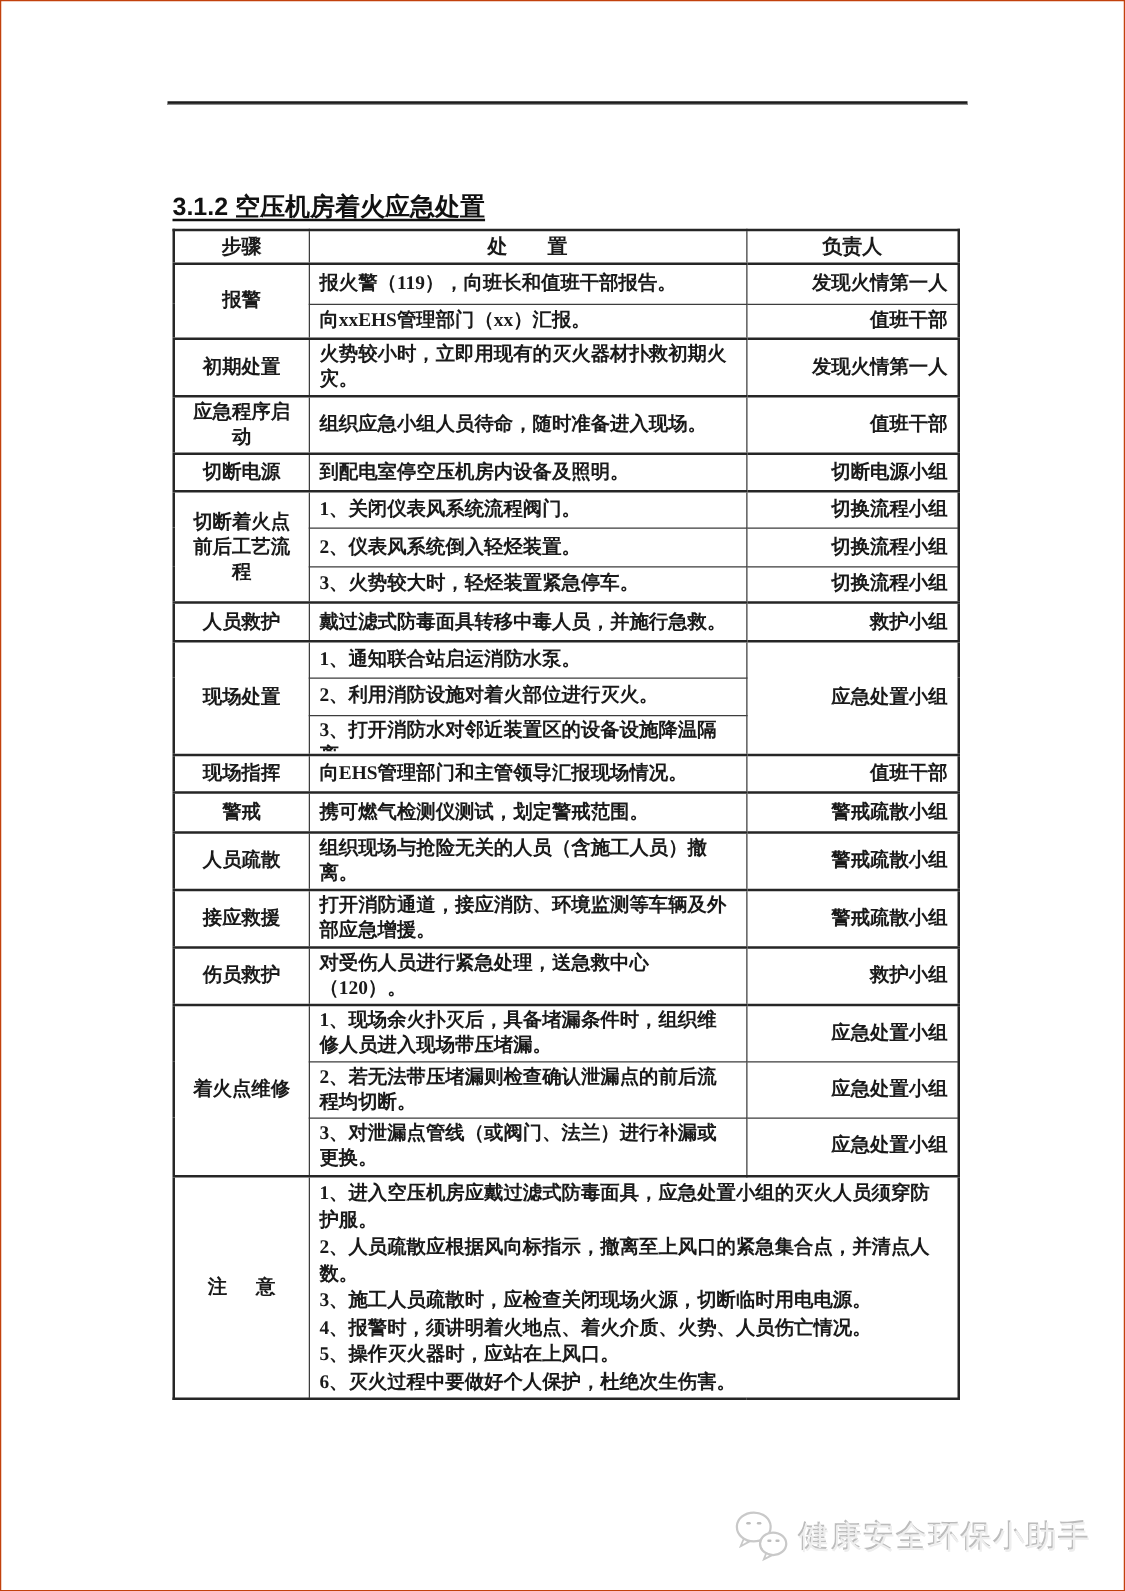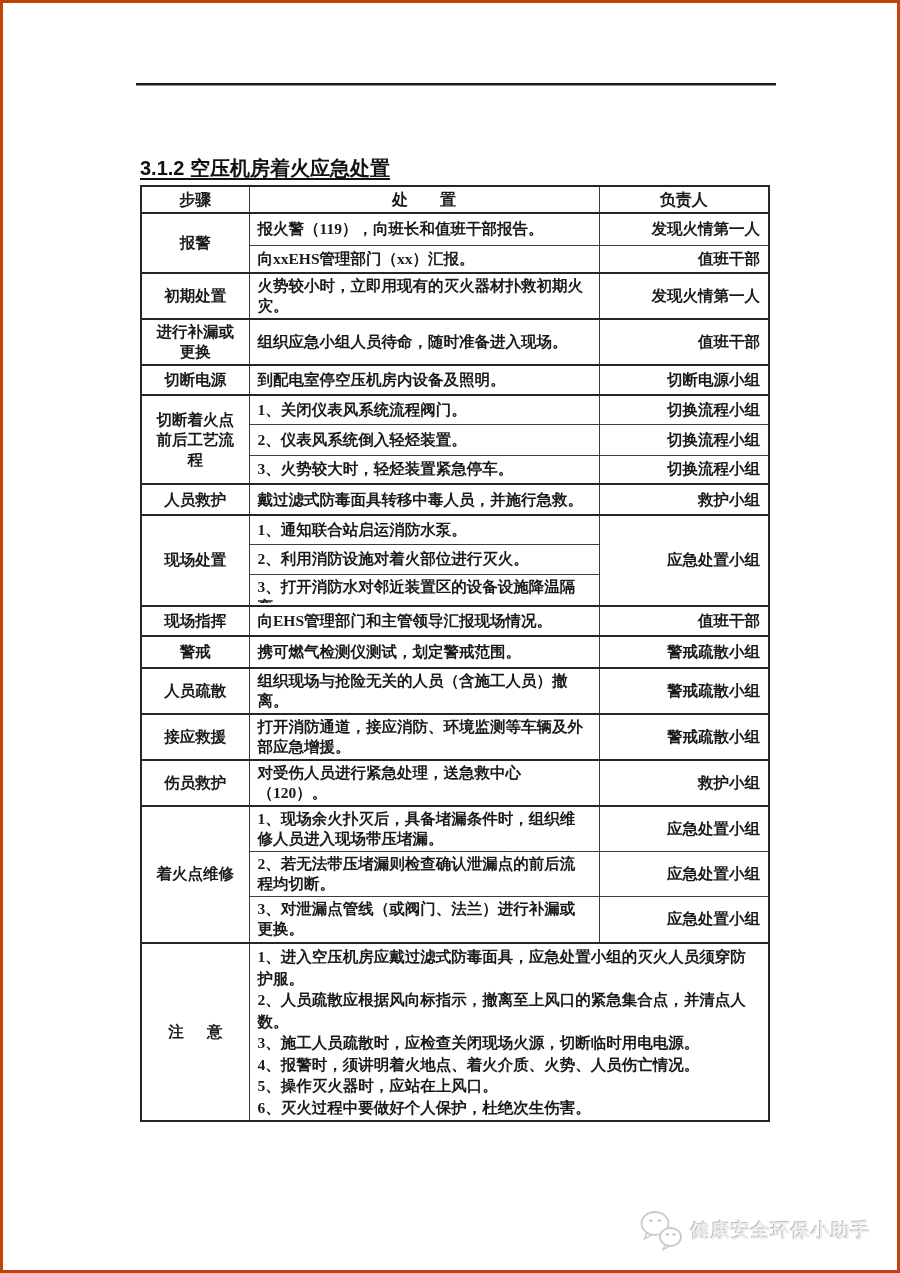--- a/index.html
+++ b/index.html
@@ -7,21 +7,21 @@
     width:900px; height:1273px;
     background:#ffffff;
     font-family:"Liberation Serif","DejaVu Serif",serif;
     color:#1a1a1a;
     position:relative;
     overflow:hidden;
   }
   .page {
     position:absolute; inset:0;
     background:#ffffff;
-    border:3px solid #c2410c;
+    border:1px solid #c2410c;
     box-sizing:border-box;
   }
   .top-rule {
     position:absolute;
     left:133px; top:80px; width:640px;
     height:2px;
     background:#1b1b1b;
     border-bottom:1px solid #8d8d8d;
   }
   .doc-title {
@@ -63,22 +63,22 @@
   .notecell { vertical-align:middle; padding:5px 8px; }
   .note-line { line-height:21.5px; }
   .sp { white-space:pre; }
   .watermark {
     position:absolute;
     top:1206px; right:26px;
     display:flex; align-items:center; gap:7px;
   }
   .wm-text {
     font-family:"Liberation Sans","DejaVu Sans",sans-serif;
-    font-weight:bold;
-    font-size:19px;
+    font-weight:normal;
+    font-size:25px;
     letter-spacing:1px;
     color:#eeeeee;
     text-shadow:-1px -1px 0 #bcbcbc, 1px 1px 0 #ffffff;
     white-space:pre;
   }
   .wm-icon { display:block; }
 </style>
 </head>
 <body>
 
@@ -111,21 +111,21 @@
       <td class="owner">值班干部</td>
     </tr>
 
     <tr style="height:40px">
       <td class="step gb">初期处置</td>
       <td class="action gb">火势较小时，立即用现有的灭火器材扑救初期火灾。</td>
       <td class="owner gb">发现火情第一人</td>
     </tr>
 
     <tr style="height:30px">
-      <td class="step gb">进行补漏或更换</td>
+      <td class="step gb">应急程序启动</td>
       <td class="action gb">组织应急小组人员待命，随时准备进入现场。</td>
       <td class="owner gb">值班干部</td>
     </tr>
 
     <tr style="height:30px">
       <td class="step gb">切断电源</td>
       <td class="action gb">到配电室停空压机房内设备及照明。</td>
       <td class="owner gb">切断电源小组</td>
     </tr>
 

